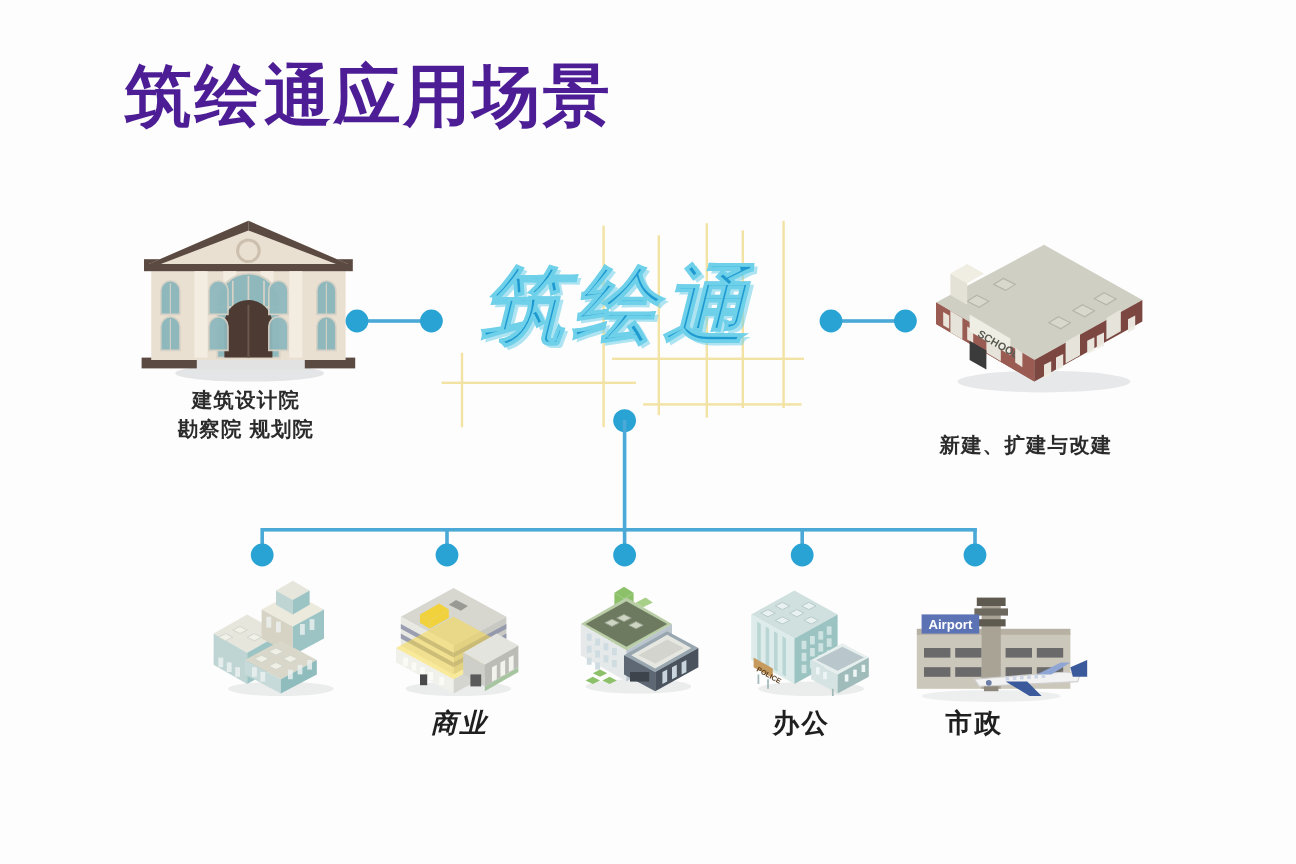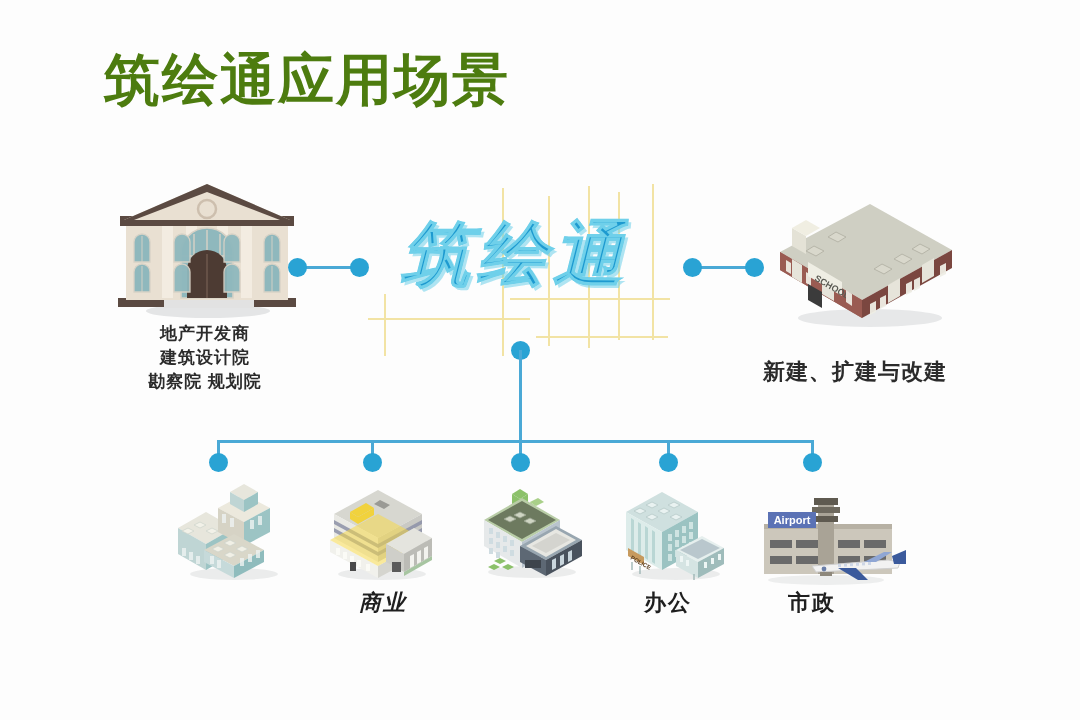--- a/index.html
+++ b/index.html
@@ -9,21 +9,21 @@
     font-family:"Liberation Sans","DejaVu Sans",sans-serif;
     overflow:hidden;position:relative;
   }
   #stage{position:absolute;inset:0;}
 
   
   .page-title{
     position:absolute;left:104px;top:52px;
     font-size:56px;line-height:1;
     font-weight:700;letter-spacing:2px;
-    color:#4d7c0f;
+    color:#4c1d95;
     white-space:nowrap;
   }
 
   
   .abs{position:absolute;}
   .node-dot{
     position:absolute;width:19px;height:19px;border-radius:50%;
     background:#29a3d4;
   }
   .hline{position:absolute;height:3px;background:#4aa9d6;}
@@ -34,21 +34,21 @@
     position:absolute;text-align:center;
     font-weight:700;color:#2b2b2b;
     font-family:"Liberation Sans","DejaVu Sans",sans-serif;
   }
   .caption-left{
     left:80px;top:322px;width:250px;
     font-size:17px;line-height:24px;letter-spacing:1px;
   }
   .caption-right{
     left:730px;top:360px;width:250px;
-    font-size:22px;line-height:24px;letter-spacing:1px;
+    font-size:17px;line-height:24px;letter-spacing:1px;
   }
   .cat-label{
     position:absolute;text-align:center;width:120px;
     font-size:22px;font-weight:700;color:#1f1f1f;letter-spacing:2px;
     top:588px;
   }
 
   
   #logo-wrap{position:absolute;left:350px;top:190px;width:330px;height:150px;}
   .grid-v{position:absolute;width:2px;background:#f2e3a4;}
@@ -118,21 +118,20 @@
       <g stroke="#d8d2c6" stroke-width="1" opacity=".9">
         <line x1="38" y1="58" x2="38" y2="84"></line>
           <line x1="38" y1="88" x2="38" y2="114"></line>
         <line x1="168" y1="58" x2="168" y2="84"></line>
           <line x1="168" y1="88" x2="168" y2="114"></line>
       </g>
     </svg>
   </div>
 
   <div class="caption caption-left">
-    <div>地产开发商</div>
     <div>建筑设计院</div>
     <div>勘察院 规划院</div>
   </div>
 
   <div class="abs" style="left:288px;top:258px;width:84px;height:20px;">
     <div class="hline" style="left:8px;top:8px;width:66px;"></div>
     <div class="node-dot" style="left:0;top:0;"></div>
     <div class="node-dot" style="left:62px;top:0;"></div>
   </div>
 

